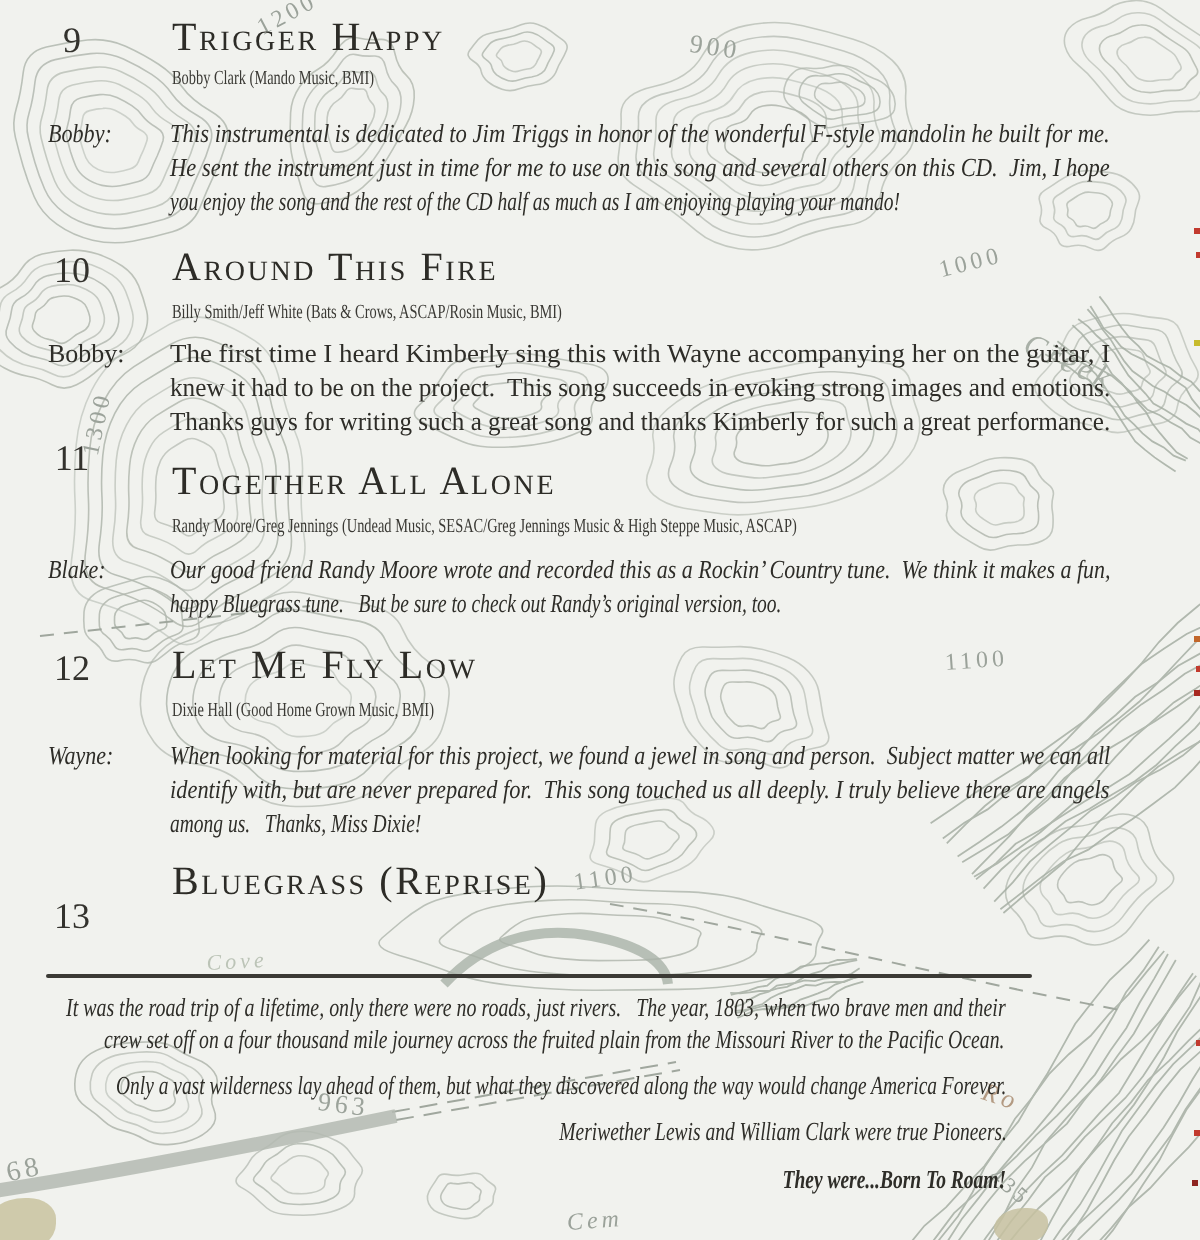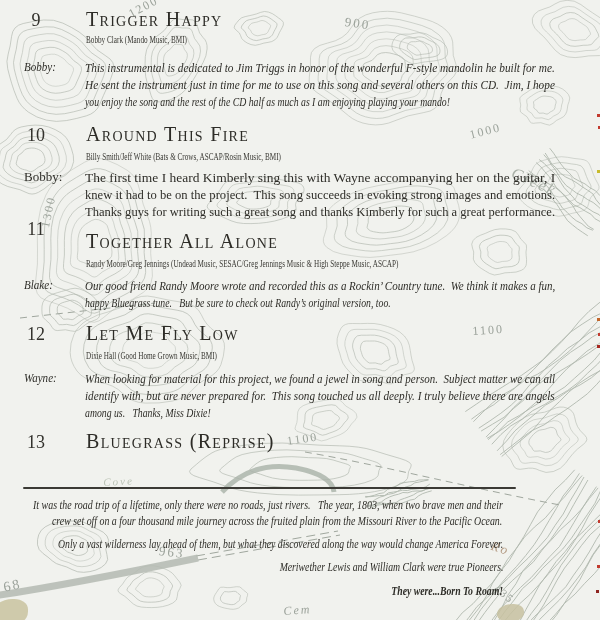--- a/index.html
+++ b/index.html
@@ -214,21 +214,21 @@
       <div class="speaker italic" style="top: 277px;"><span class="sline ritalic" style="transform: scaleX(0.85);">Blake:</span></div>
       <div class="cline" style="top: 276px;"><span class="sline ritalic" style="transform: scaleX(0.845);">Our good friend Randy Moore wrote and recorded this as a Rockin’ Country tune.  We think it makes a fun,</span></div>
       <div class="cline" style="top: 293px;"><span class="sline ritalic" style="transform: scaleX(0.75);">happy Bluegrass tune.   But be sure to check out Randy’s original version, too.</span></div>
       <div class="tracknum" style="top: 325px; text-align: center;">12</div>
       <div class="tracktitle" style="top: 323px;">Let Me Fly Low</div>
       <div class="credits" style="top: 348px;"><span class="sline" style="transform: scaleX(0.72);">Dixie Hall (Good Home Grown Music, BMI)</span></div>
       <div class="speaker italic" style="top: 370px;"><span class="sline ritalic" style="transform: scaleX(0.85);">Wayne:</span></div>
       <div class="cline" style="top: 369px;"><span class="sline ritalic" style="transform: scaleX(0.845);">When looking for material for this project, we found a jewel in song and person.  Subject matter we can all</span></div>
       <div class="cline" style="top: 386px;"><span class="sline ritalic" style="transform: scaleX(0.862);">identify with, but are never prepared for.  This song touched us all deeply. I truly believe there are angels</span></div>
       <div class="cline" style="top: 403px;"><span class="sline ritalic" style="transform: scaleX(0.75);">among us.   Thanks, Miss Dixie!</span></div>
-      <div class="tracknum" style="top: 433px;">13</div>
+      <div class="tracknum" style="top: 449px;">13</div>
       <div class="tracktitle" style="top: 431px;">Bluegrass (Reprise)</div>
     </div>
   <div id="rule"></div>
   <div id="footer">
       <div class="fline" style="top: 495px; left: 33px;"><span class="sline ritalic" style="transform: scaleX(0.766);">It was the road trip of a lifetime, only there were no roads, just rivers.   The year, 1803, when two brave men and their</span></div>
       <div class="fline" style="top: 511px; left: 52px;"><span class="sline ritalic" style="transform: scaleX(0.758);">crew set off on a four thousand mile journey across the fruited plain from the Missouri River to the Pacific Ocean.</span></div>
       <div class="fline" style="top: 534px; left: 58px;"><span class="sline ritalic" style="transform: scaleX(0.748);">Only a vast wilderness lay ahead of them, but what they discovered along the way would change America Forever.</span></div>
       <div class="fline right" style="top: 557px; right: 97px;"><span class="sline ritalic origin-right" style="transform: scaleX(0.75);">Meriwether Lewis and William Clark were true Pioneers.</span></div>
       <div class="fline right" style="top: 581px; right: 97px; font-weight: bold;"><span class="sline ritalic origin-right" style="transform: scaleX(0.75);">They were...Born To Roam!</span></div>
     </div>

